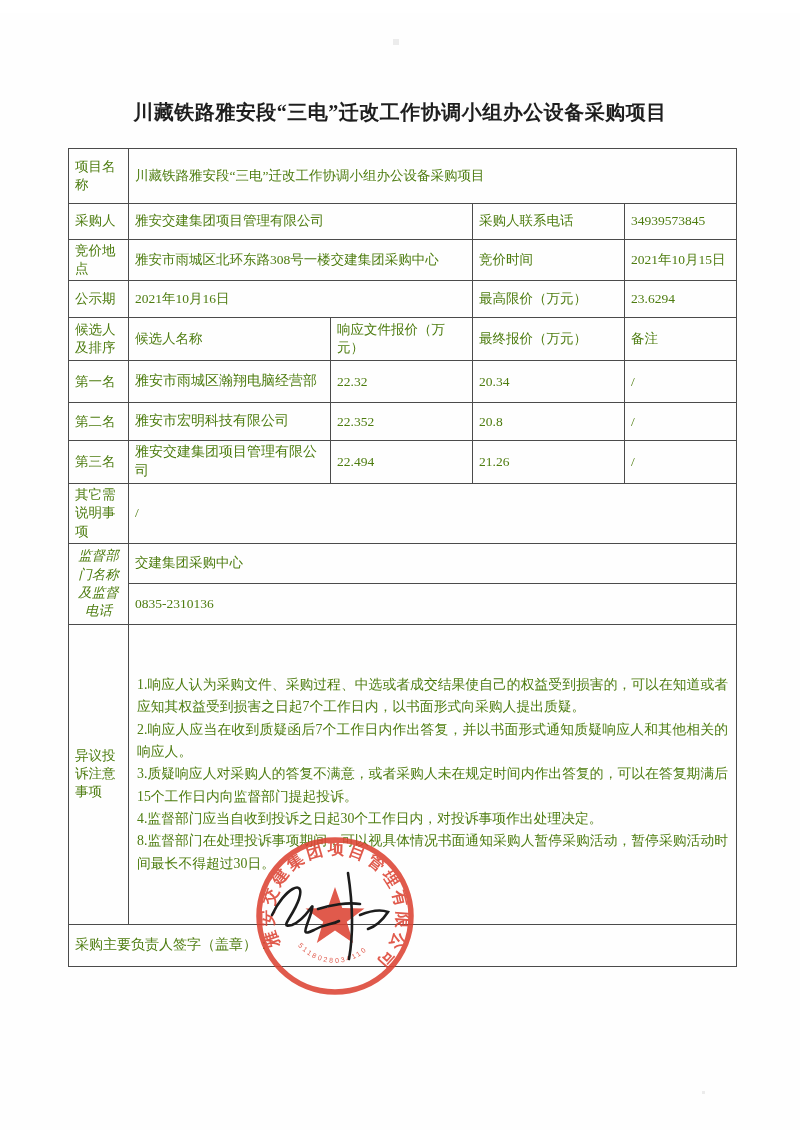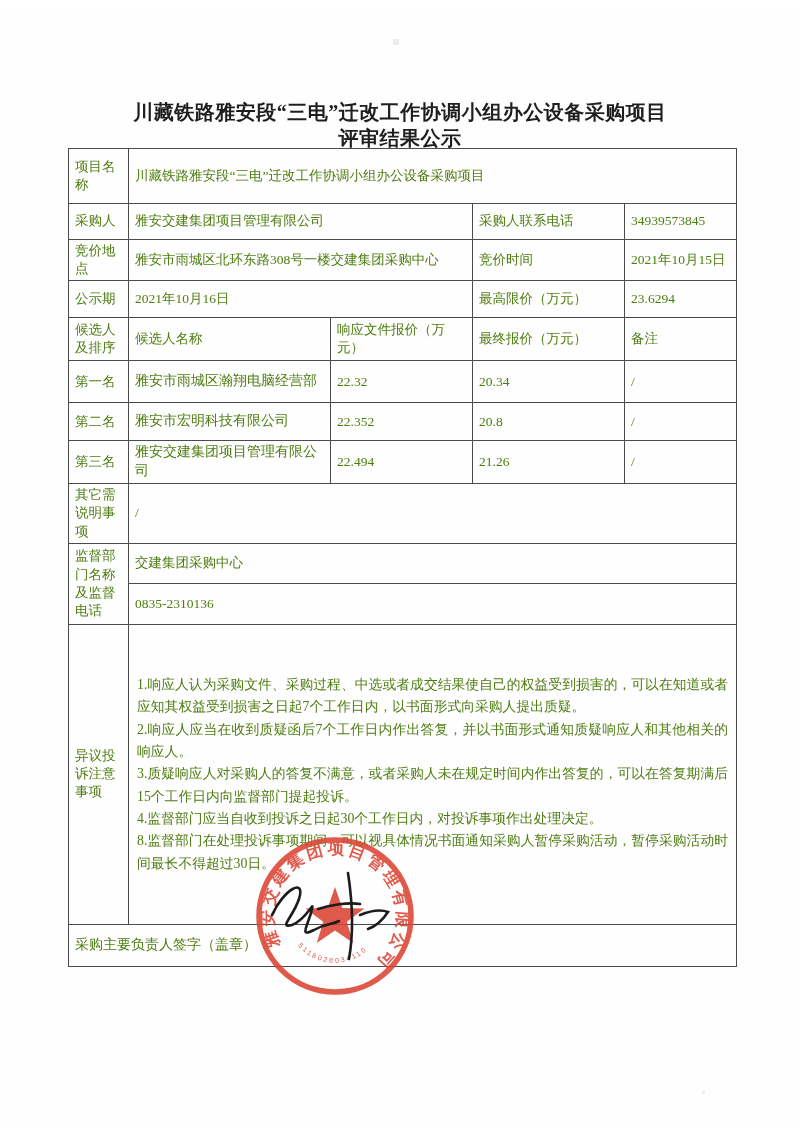--- a/index.html
+++ b/index.html
@@ -23,36 +23,35 @@
     line-height:1.35;overflow:hidden;
   }
   td.lbl{padding:2px 3px 2px 5px;line-height:1.45;}
   td.ctr{text-align:left;}
   td.top{vertical-align:top;padding-top:4px;}
   td.name{padding-right:14px;font-size:14px;line-height:1.3;}
   .wrapcap{display:inline-block;max-width:308px;line-height:1.35;}
   .obj-list{padding:4px 2px;}
   .obj-list p{margin:0;font-size:13.8px;line-height:1.62;text-align:justify;}
   td.signrow{padding-left:8px;font-size:14px;}
-  .sup-ctr{line-height:1.5;}
+  .sup-ctr{text-align:center;line-height:1.5;font-style:italic;}
   
   .stamp{position:absolute;left:251px;top:819px;width:168px;height:168px;opacity:.88;}
   .signature{position:absolute;left:256px;top:856px;width:150px;height:96px;}
   .artifact{position:absolute;background:#d9d9d9;opacity:.5;}
   .a1{left:393px;top:26px;width:6px;height:6px;}
   .a2{left:702px;top:1078px;width:3px;height:3px;}
 </style>
 </head>
 <body>
 
 <div class="page">
 
   <div class="doc-title">
     <div>川藏铁路雅安段“三电”迁改工作协调小组办公设备采购项目</div>
-    <div>评审结果公示</div>
   </div>
 
   <table class="result">
     <colgroup>
       <col style="width:60px">
         <col style="width:202px">
         <col style="width:142px">
       <col style="width:152px">
         <col style="width:112px">
     </colgroup>

